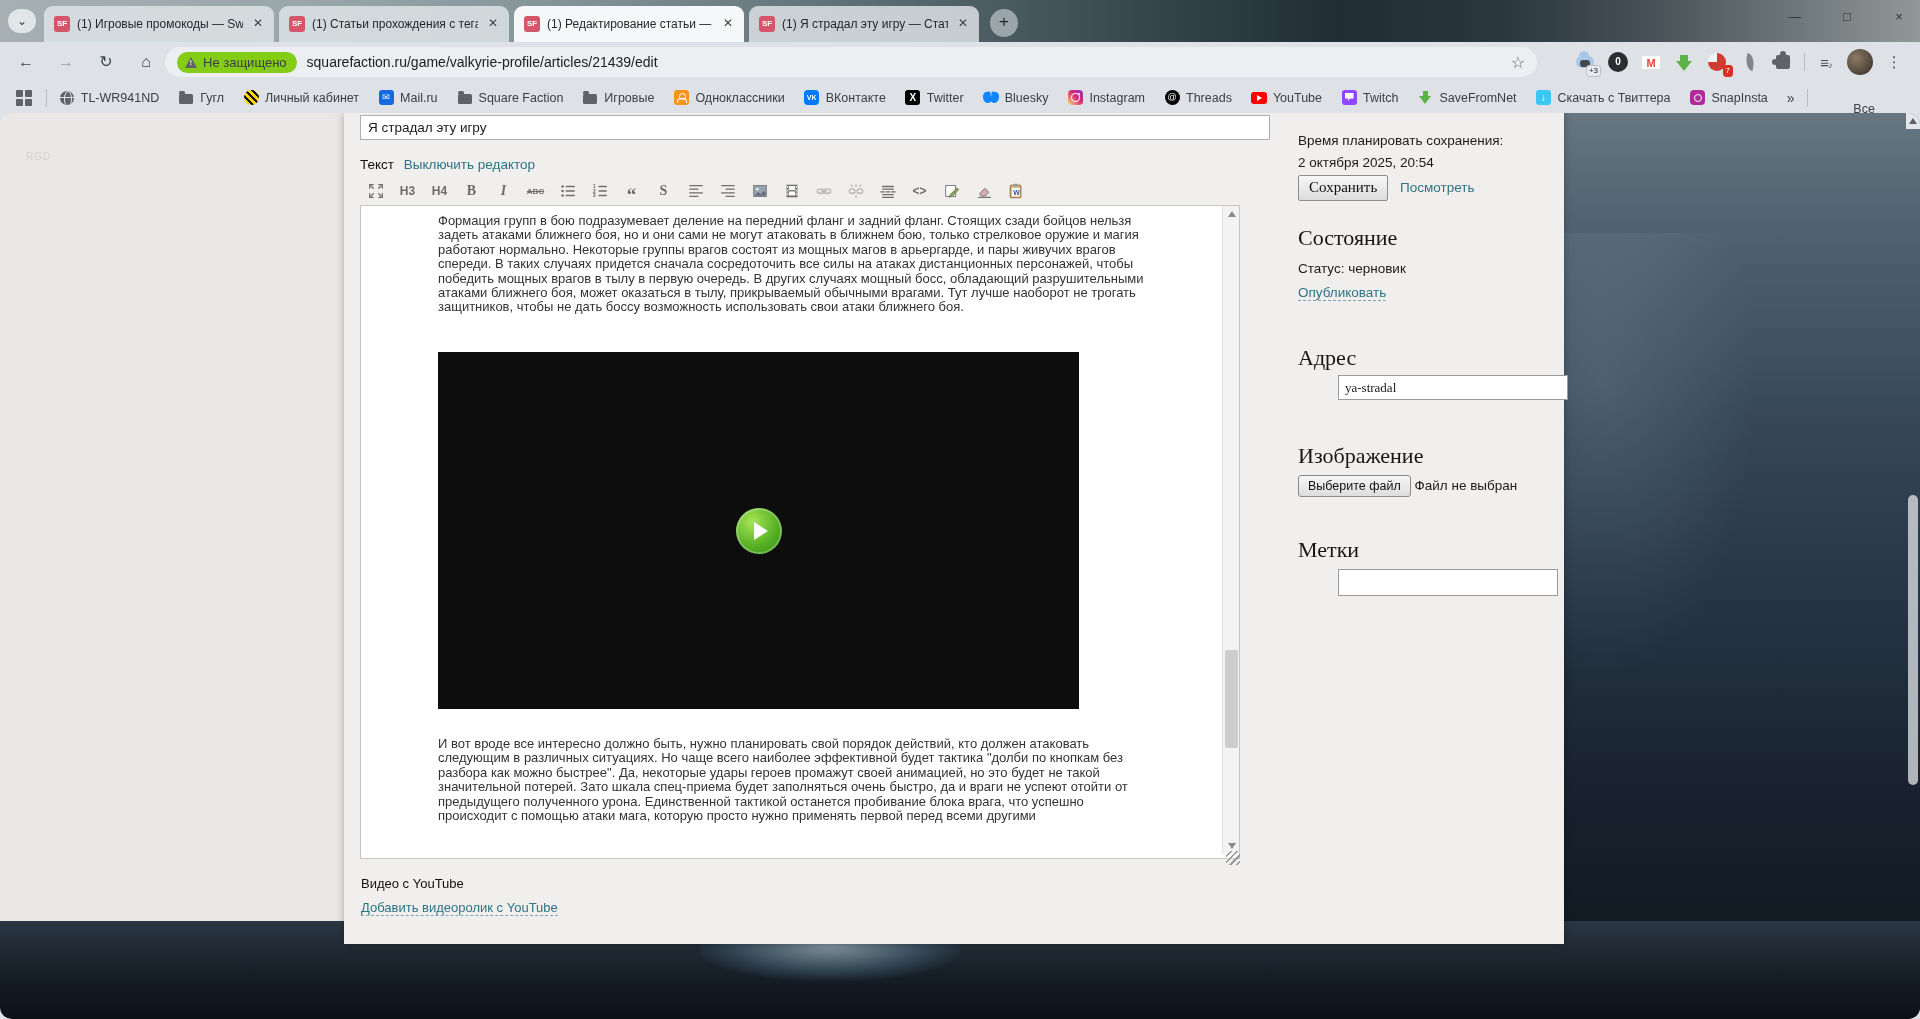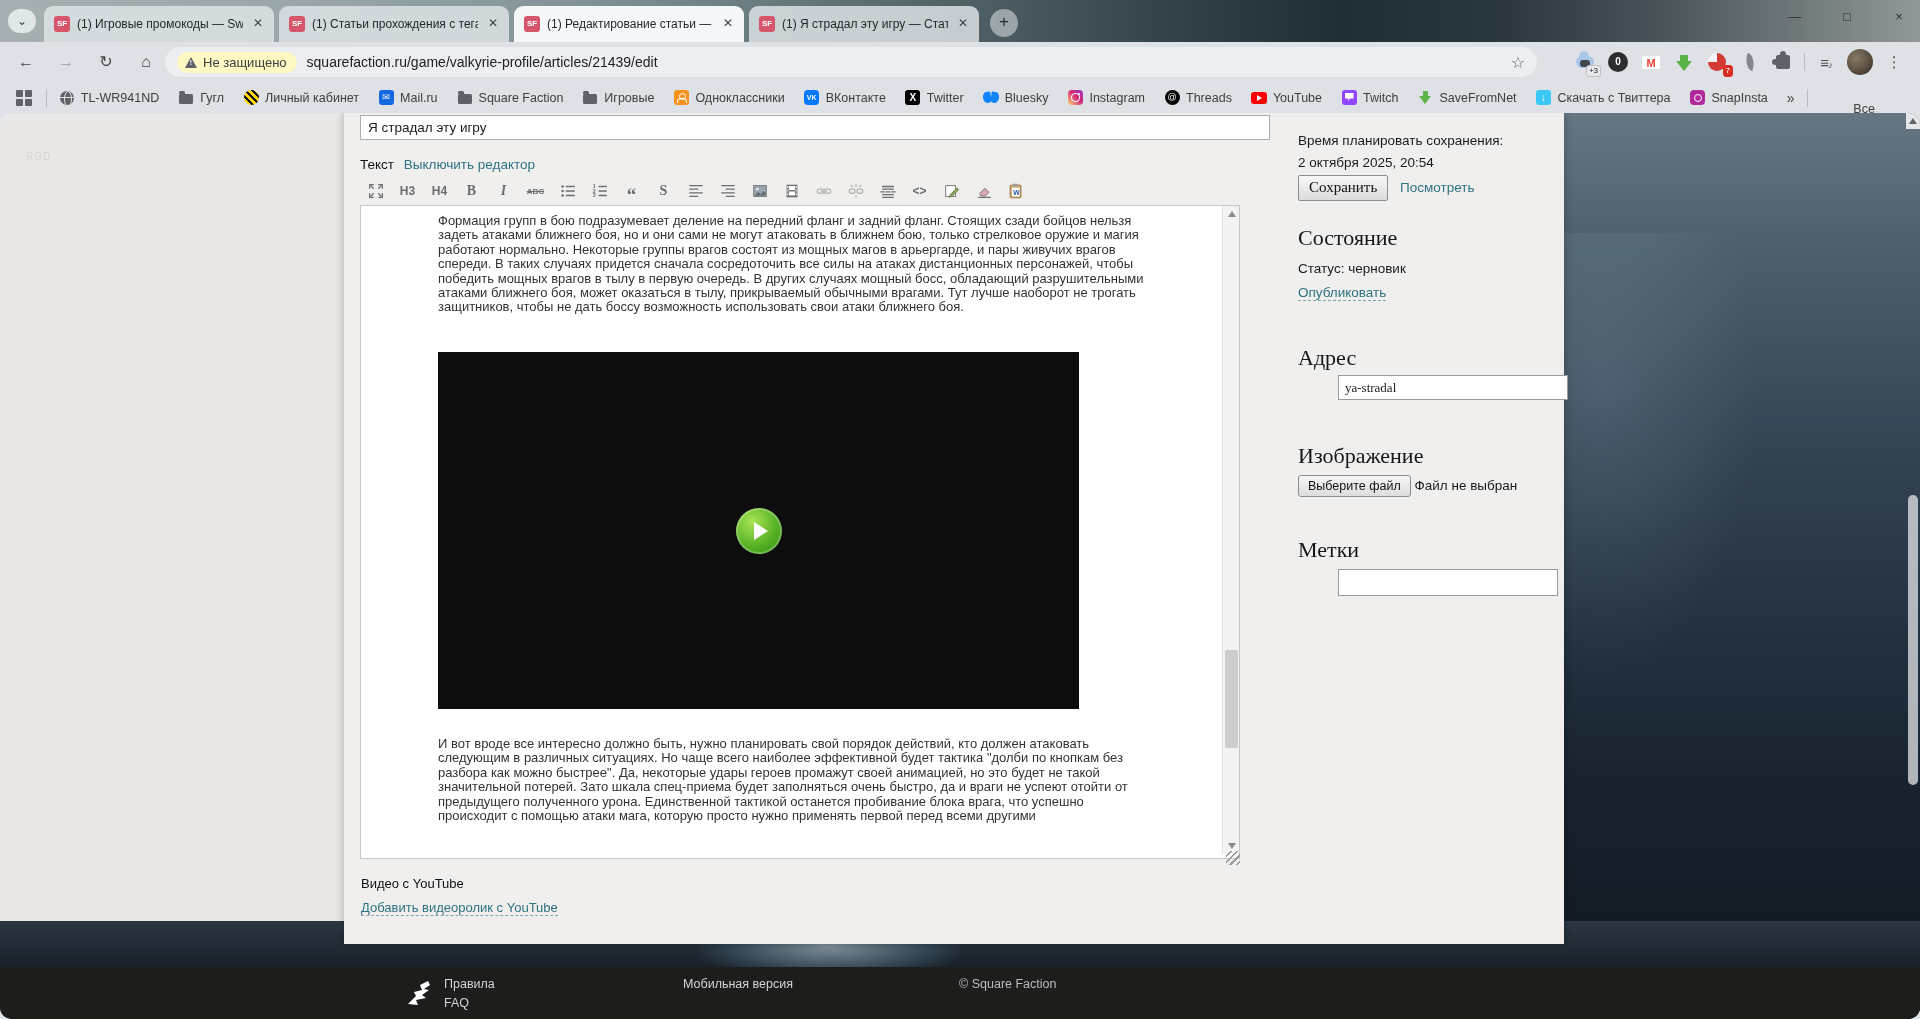--- a/index.html
+++ b/index.html
@@ -33,21 +33,21 @@
   .win-controls{ position:absolute; right:6px; top:4px; display:flex; gap:22px; }
   .win-btn{ width:30px; height:26px; text-align:center; line-height:26px; font-size:13px; color:#2d3438; }
 
   
   .toolbar{ position:absolute; left:0; top:42px; width:1920px; height:40px; background:#dee1e5; }
   .nav-btn{ position:absolute; top:6px; width:28px; height:28px; border-radius:14px; text-align:center;
     line-height:28px; font-size:16px; color:#3f4549; }
   .nav-btn.disabled{ color:#9aa0a6; }
   .omnibox{ position:absolute; left:165px; top:5px; width:1372px; height:30px; border-radius:15px;
     background:#eceef1; display:flex; align-items:center; padding:0 12px; }
-  .sec-chip{ display:flex; align-items:center; gap:6px; background:#fef9c3; border-radius:12px;
+  .sec-chip{ display:flex; align-items:center; gap:6px; background:#84cc16; border-radius:12px;
     padding:3px 10px 3px 8px; margin-right:10px; }
   .warn-ico{ width:0; height:0; border-left:6px solid transparent; border-right:6px solid transparent;
     border-bottom:11px solid #5f6368; position:relative; }
   .warn-ico::after{ content:"!"; position:absolute; left:-1.5px; top:1px; color:#e0e3e7; font-size:8px; font-weight:bold; }
   .sec-label{ font-size:13px; color:#3c4043; }
   .url-text{ font-size:14px; color:#202124; }
   .omni-star{ margin-left:auto; font-size:16px; color:#5f6368; }
   .ext-area{ position:absolute; right:14px; top:5px; height:30px; display:flex; align-items:center; gap:9px; }
   .ext-ico{ position:relative; width:24px; height:24px; display:flex; align-items:center; justify-content:center; }
   .badge{ position:absolute; right:-4px; bottom:-3px; font-size:8px; padding:0 2px; border-radius:3px;
@@ -545,29 +545,20 @@
         <div class="sb-abs serif-h" style="top:330px">Изображение</div>
         <div class="sb-abs" style="top:362px">
           <button class="file-btn">Выберите файл</button>
           <span style="">Файл не выбран</span>
         </div>
         <div class="sb-abs serif-h" style="top:424px">Метки</div>
         <input class="sb-abs sb-input" style="top: 456px; width: 220px; height: 27px;" value="">
       </div>
     </div>
 
-    <div class="footer">
-      <svg class="ft-logo" viewBox="0 0 34 34">
-        <path fill="#fff" d="M6 28 L14 20 L12 16 L20 14 L18 9 L26 5 L28 9 L22 13 L27 14 L20 19 L24 22 L14 24 L16 29 Z"></path>
-      </svg>
-      <a class="ft-item" href="#" style="left:444px;top:10px">Правила</a>
-      <a class="ft-item" href="#" style="left:444px;top:29px">FAQ</a>
-      <a class="ft-item" href="#" style="left:683px;top:10px">Мобильная версия</a>
-      <div class="ft-item ft-muted" style="left:959px;top:10px">© Square Faction</div>
-    </div>
 
     <div class="pg-scroll">
       <div class="pg-up">
           <span class="tri-up" style="border-bottom-color:#5f6368"></span>
         </div>
       <div class="pg-thumb"></div>
     </div>
   </div>
 </div>
 

